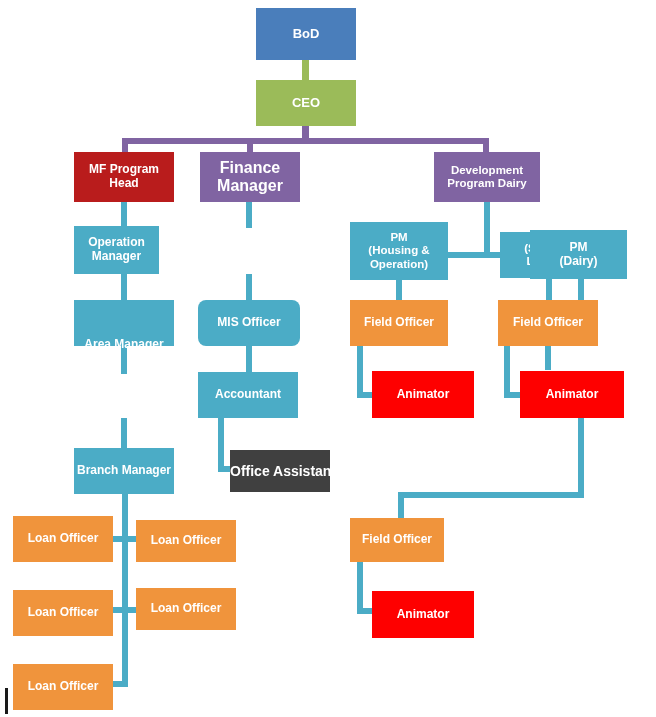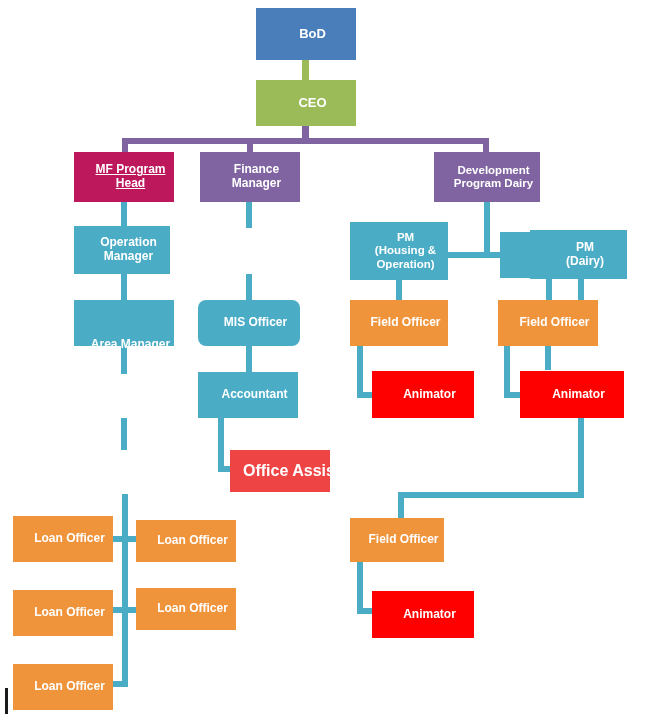--- a/index.html
+++ b/index.html
@@ -19,21 +19,20 @@
     position: absolute;
     display: flex;
     align-items: center;
     justify-content: center;
     text-align: center;
     color: #ffffff;
     font-weight: bold;
     line-height: 1.15;
     box-sizing: border-box;
     white-space: nowrap;
-    padding-left: 13px;
   }
   .node span {
     display: block;
     width: 100%;
   }
   .conn {
     position: absolute;
   }
   .caret {
     position: absolute;
@@ -83,39 +82,39 @@
     <div class="node" style="left: 256px; top: 8px; width: 100px; height: 52px; background: rgb(74, 126, 187); font-size: 13px; z-index: 10;">
       <div style="width: 100%;">
         <span>BoD</span>
       </div>
     </div>
     <div class="node" style="left: 256px; top: 80px; width: 100px; height: 46px; background: rgb(155, 187, 89); font-size: 13px; z-index: 11;">
       <div style="width: 100%;">
         <span>CEO</span>
       </div>
     </div>
-    <div class="node" style="left: 74px; top: 152px; width: 100px; height: 50px; background: #be185d; font-size: 12px; z-index: 12; text-decoration: underline;">
+    <div class="node" style="left: 74px; top: 152px; width: 100px; height: 50px; background: #b91c1c; font-size: 12px; z-index: 12;">
       <div style="width: 100%;">
         <span>MF Program</span>
         <span>Head</span>
       </div>
     </div>
-    <div class="node" style="left: 200px; top: 152px; width: 100px; height: 50px; background: rgb(128, 100, 162); font-size: 12px; z-index: 13;">
+    <div class="node" style="left: 200px; top: 152px; width: 100px; height: 50px; background: rgb(128, 100, 162); font-size: 16px; z-index: 13;">
       <div style="width: 100%;">
         <span>Finance</span>
         <span>Manager</span>
       </div>
     </div>
     <div class="node" style="left: 434px; top: 152px; width: 106px; height: 50px; background: rgb(128, 100, 162); font-size: 11.5px; z-index: 14;">
       <div style="width: 100%;">
         <span>Development</span>
         <span>Program Dairy</span>
       </div>
     </div>
-    <div class="node" style="left: 74px; top: 226px; width: 96px; height: 48px; background: rgb(75, 172, 198); font-size: 12px; z-index: 15;">
+    <div class="node" style="left: 74px; top: 226px; width: 85px; height: 48px; background: rgb(75, 172, 198); font-size: 12px; z-index: 15;">
       <div style="width: 100%;">
         <span>Operation</span>
         <span>Manager</span>
       </div>
     </div>
     <div class="node" style="left: 350px; top: 222px; width: 98px; height: 58px; background: rgb(75, 172, 198); font-size: 11.5px; z-index: 17;">
       <div style="width: 100%;">
         <span>PM</span>
         <span>(Housing &amp;</span>
         <span>Operation)</span>
@@ -161,21 +160,26 @@
     <div class="node" style="left: 372px; top: 371px; width: 102px; height: 47px; background: rgb(254, 0, 0); font-size: 12px; z-index: 26;">
       <div style="width: 100%;">
         <span>Animator</span>
       </div>
     </div>
     <div class="node" style="left: 520px; top: 371px; width: 104px; height: 47px; background: rgb(254, 0, 0); font-size: 12px; z-index: 27;">
       <div style="width: 100%;">
         <span>Animator</span>
       </div>
     </div>
-    <div class="node" style="left: 230px; top: 450px; width: 100px; height: 42px; background: #ef4444; font-size: 16px; z-index: 29;">
+    <div class="node" style="left: 74px; top: 448px; width: 100px; height: 46px; background: rgb(75, 172, 198); font-size: 12px; z-index: 28;">
+      <div style="width: 100%;">
+        <span>Branch Manager</span>
+      </div>
+    </div>
+    <div class="node" style="left: 230px; top: 450px; width: 100px; height: 42px; background: #404040; font-size: 14px; z-index: 29;">
       <div style="width: 100%;">
         <span>Office Assistant</span>
       </div>
     </div>
     <div class="node" style="left: 13px; top: 516px; width: 100px; height: 46px; background: rgb(240, 148, 60); font-size: 12px; z-index: 30;">
       <div style="width: 100%;">
         <span>Loan Officer</span>
       </div>
     </div>
     <div class="node" style="left: 136px; top: 520px; width: 100px; height: 42px; background: rgb(240, 148, 60); font-size: 12px; z-index: 31;">

